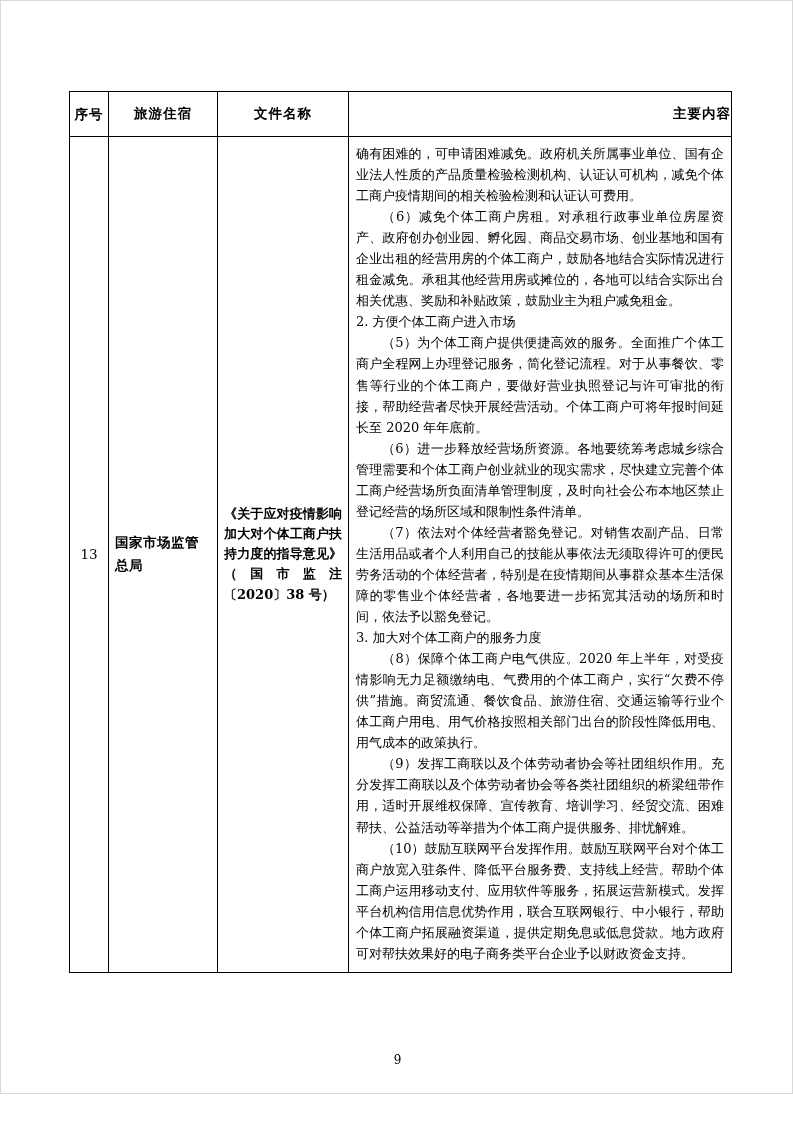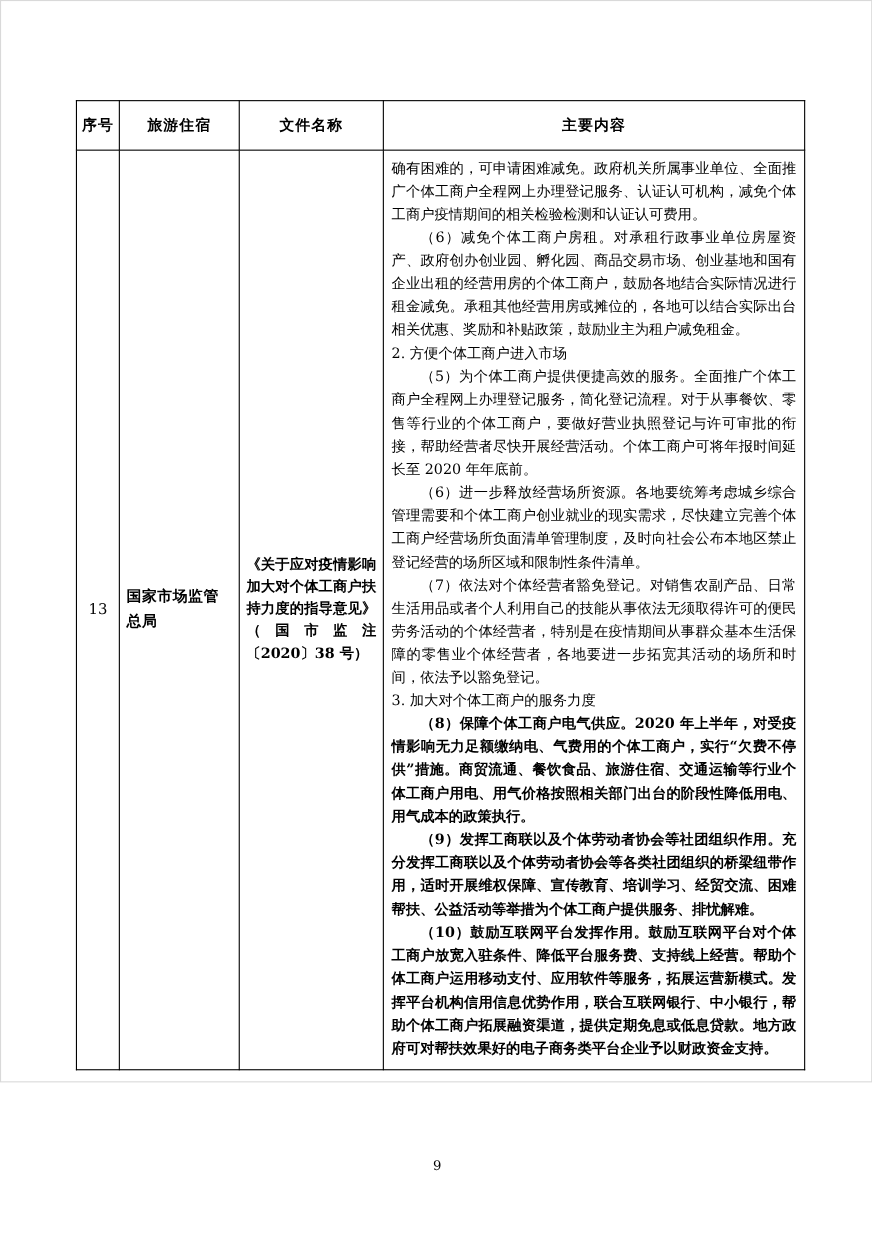--- a/index.html
+++ b/index.html
@@ -13,21 +13,21 @@
     font-family: "DejaVu Serif", "Liberation Serif", serif;
     color: #000000;
     position: relative;
     overflow: hidden;
   }
   .page {
     position: absolute;
     left: 0;
     top: 0;
     width: 793px;
-    height: 984px;
+    height: 1094px;
     box-sizing: border-box;
     border: 1px solid #d9d9d9;
     background: #ffffff;
   }
   .doc-table {
     position: absolute;
     left: 68px;
     top: 90px;
     width: 658px;
     border-collapse: collapse;
@@ -41,21 +41,21 @@
   thead th {
     height: 44px;
     font-weight: bold;
     font-size: 13.5px;
     text-align: center;
     letter-spacing: 1px;
   }
   th.col-seq { width: 38px; }
   th.col-org { width: 108px; }
   th.col-doc { width: 130px; }
-  th.col-content { width: 382px; }
+  th.col-content { width: 382px; text-align: right; }
 
   .seq-head-inner {
     line-height: 1.25;
   }
 
   td.cell-seq {
     text-align: center;
     font-size: 13.5px;
     vertical-align: middle;
   }
@@ -87,21 +87,21 @@
     text-justify: inter-ideograph;
   }
   td.cell-content p {
     margin: 0;
     text-indent: 0;
   }
   td.cell-content p.indent {
     text-indent: 2em;
   }
   td.cell-content p.bold {
-    font-weight: bold;
+    font-weight: normal;
   }
   .page-number {
     position: absolute;
     left: 0;
     top: 1052px;
     width: 793px;
     text-align: center;
     font-size: 12px;
     font-family: "DejaVu Serif", "Liberation Serif", serif;
   }
@@ -122,21 +122,21 @@
         <th class="col-content">主要内容</th>
       </tr>
     </thead>
     <tbody>
       <tr>
         <td class="cell-seq">13</td>
         <td class="cell-org">国家市场监管总局</td>
         <td class="cell-doc">《关于应对疫情影响加大对个体工商户扶持力度的指导意见》（国市监注〔2020〕38 号）</td>
         <td class="cell-content">
           <div id="content-paragraphs">
-              <p class="">确有困难的，可申请困难减免。政府机关所属事业单位、全面推广个体工商户全程网上办理登记服务、认证认可机构，减免个体工商户疫情期间的相关检验检测和认证认可费用。</p>
+              <p class="">确有困难的，可申请困难减免。政府机关所属事业单位、国有企业法人性质的产品质量检验检测机构、认证认可机构，减免个体工商户疫情期间的相关检验检测和认证认可费用。</p>
               <p class="indent ">（6）减免个体工商户房租。对承租行政事业单位房屋资产、政府创办创业园、孵化园、商品交易市场、创业基地和国有企业出租的经营用房的个体工商户，鼓励各地结合实际情况进行租金减免。承租其他经营用房或摊位的，各地可以结合实际出台相关优惠、奖励和补贴政策，鼓励业主为租户减免租金。</p>
               <p class="">2. 方便个体工商户进入市场</p>
               <p class="indent ">（5）为个体工商户提供便捷高效的服务。全面推广个体工商户全程网上办理登记服务，简化登记流程。对于从事餐饮、零售等行业的个体工商户，要做好营业执照登记与许可审批的衔接，帮助经营者尽快开展经营活动。个体工商户可将年报时间延长至 2020 年年底前。</p>
               <p class="indent ">（6）进一步释放经营场所资源。各地要统筹考虑城乡综合管理需要和个体工商户创业就业的现实需求，尽快建立完善个体工商户经营场所负面清单管理制度，及时向社会公布本地区禁止登记经营的场所区域和限制性条件清单。</p>
               <p class="indent ">（7）依法对个体经营者豁免登记。对销售农副产品、日常生活用品或者个人利用自己的技能从事依法无须取得许可的便民劳务活动的个体经营者，特别是在疫情期间从事群众基本生活保障的零售业个体经营者，各地要进一步拓宽其活动的场所和时间，依法予以豁免登记。</p>
               <p class="">3. 加大对个体工商户的服务力度</p>
               <p class="indent bold">（8）保障个体工商户电气供应。2020 年上半年，对受疫情影响无力足额缴纳电、气费用的个体工商户，实行“欠费不停供”措施。商贸流通、餐饮食品、旅游住宿、交通运输等行业个体工商户用电、用气价格按照相关部门出台的阶段性降低用电、用气成本的政策执行。</p>
               <p class="indent bold">（9）发挥工商联以及个体劳动者协会等社团组织作用。充分发挥工商联以及个体劳动者协会等各类社团组织的桥梁纽带作用，适时开展维权保障、宣传教育、培训学习、经贸交流、困难帮扶、公益活动等举措为个体工商户提供服务、排忧解难。</p>
               <p class="indent bold">（10）鼓励互联网平台发挥作用。鼓励互联网平台对个体工商户放宽入驻条件、降低平台服务费、支持线上经营。帮助个体工商户运用移动支付、应用软件等服务，拓展运营新模式。发挥平台机构信用信息优势作用，联合互联网银行、中小银行，帮助个体工商户拓展融资渠道，提供定期免息或低息贷款。地方政府可对帮扶效果好的电子商务类平台企业予以财政资金支持。</p>
             </div>

